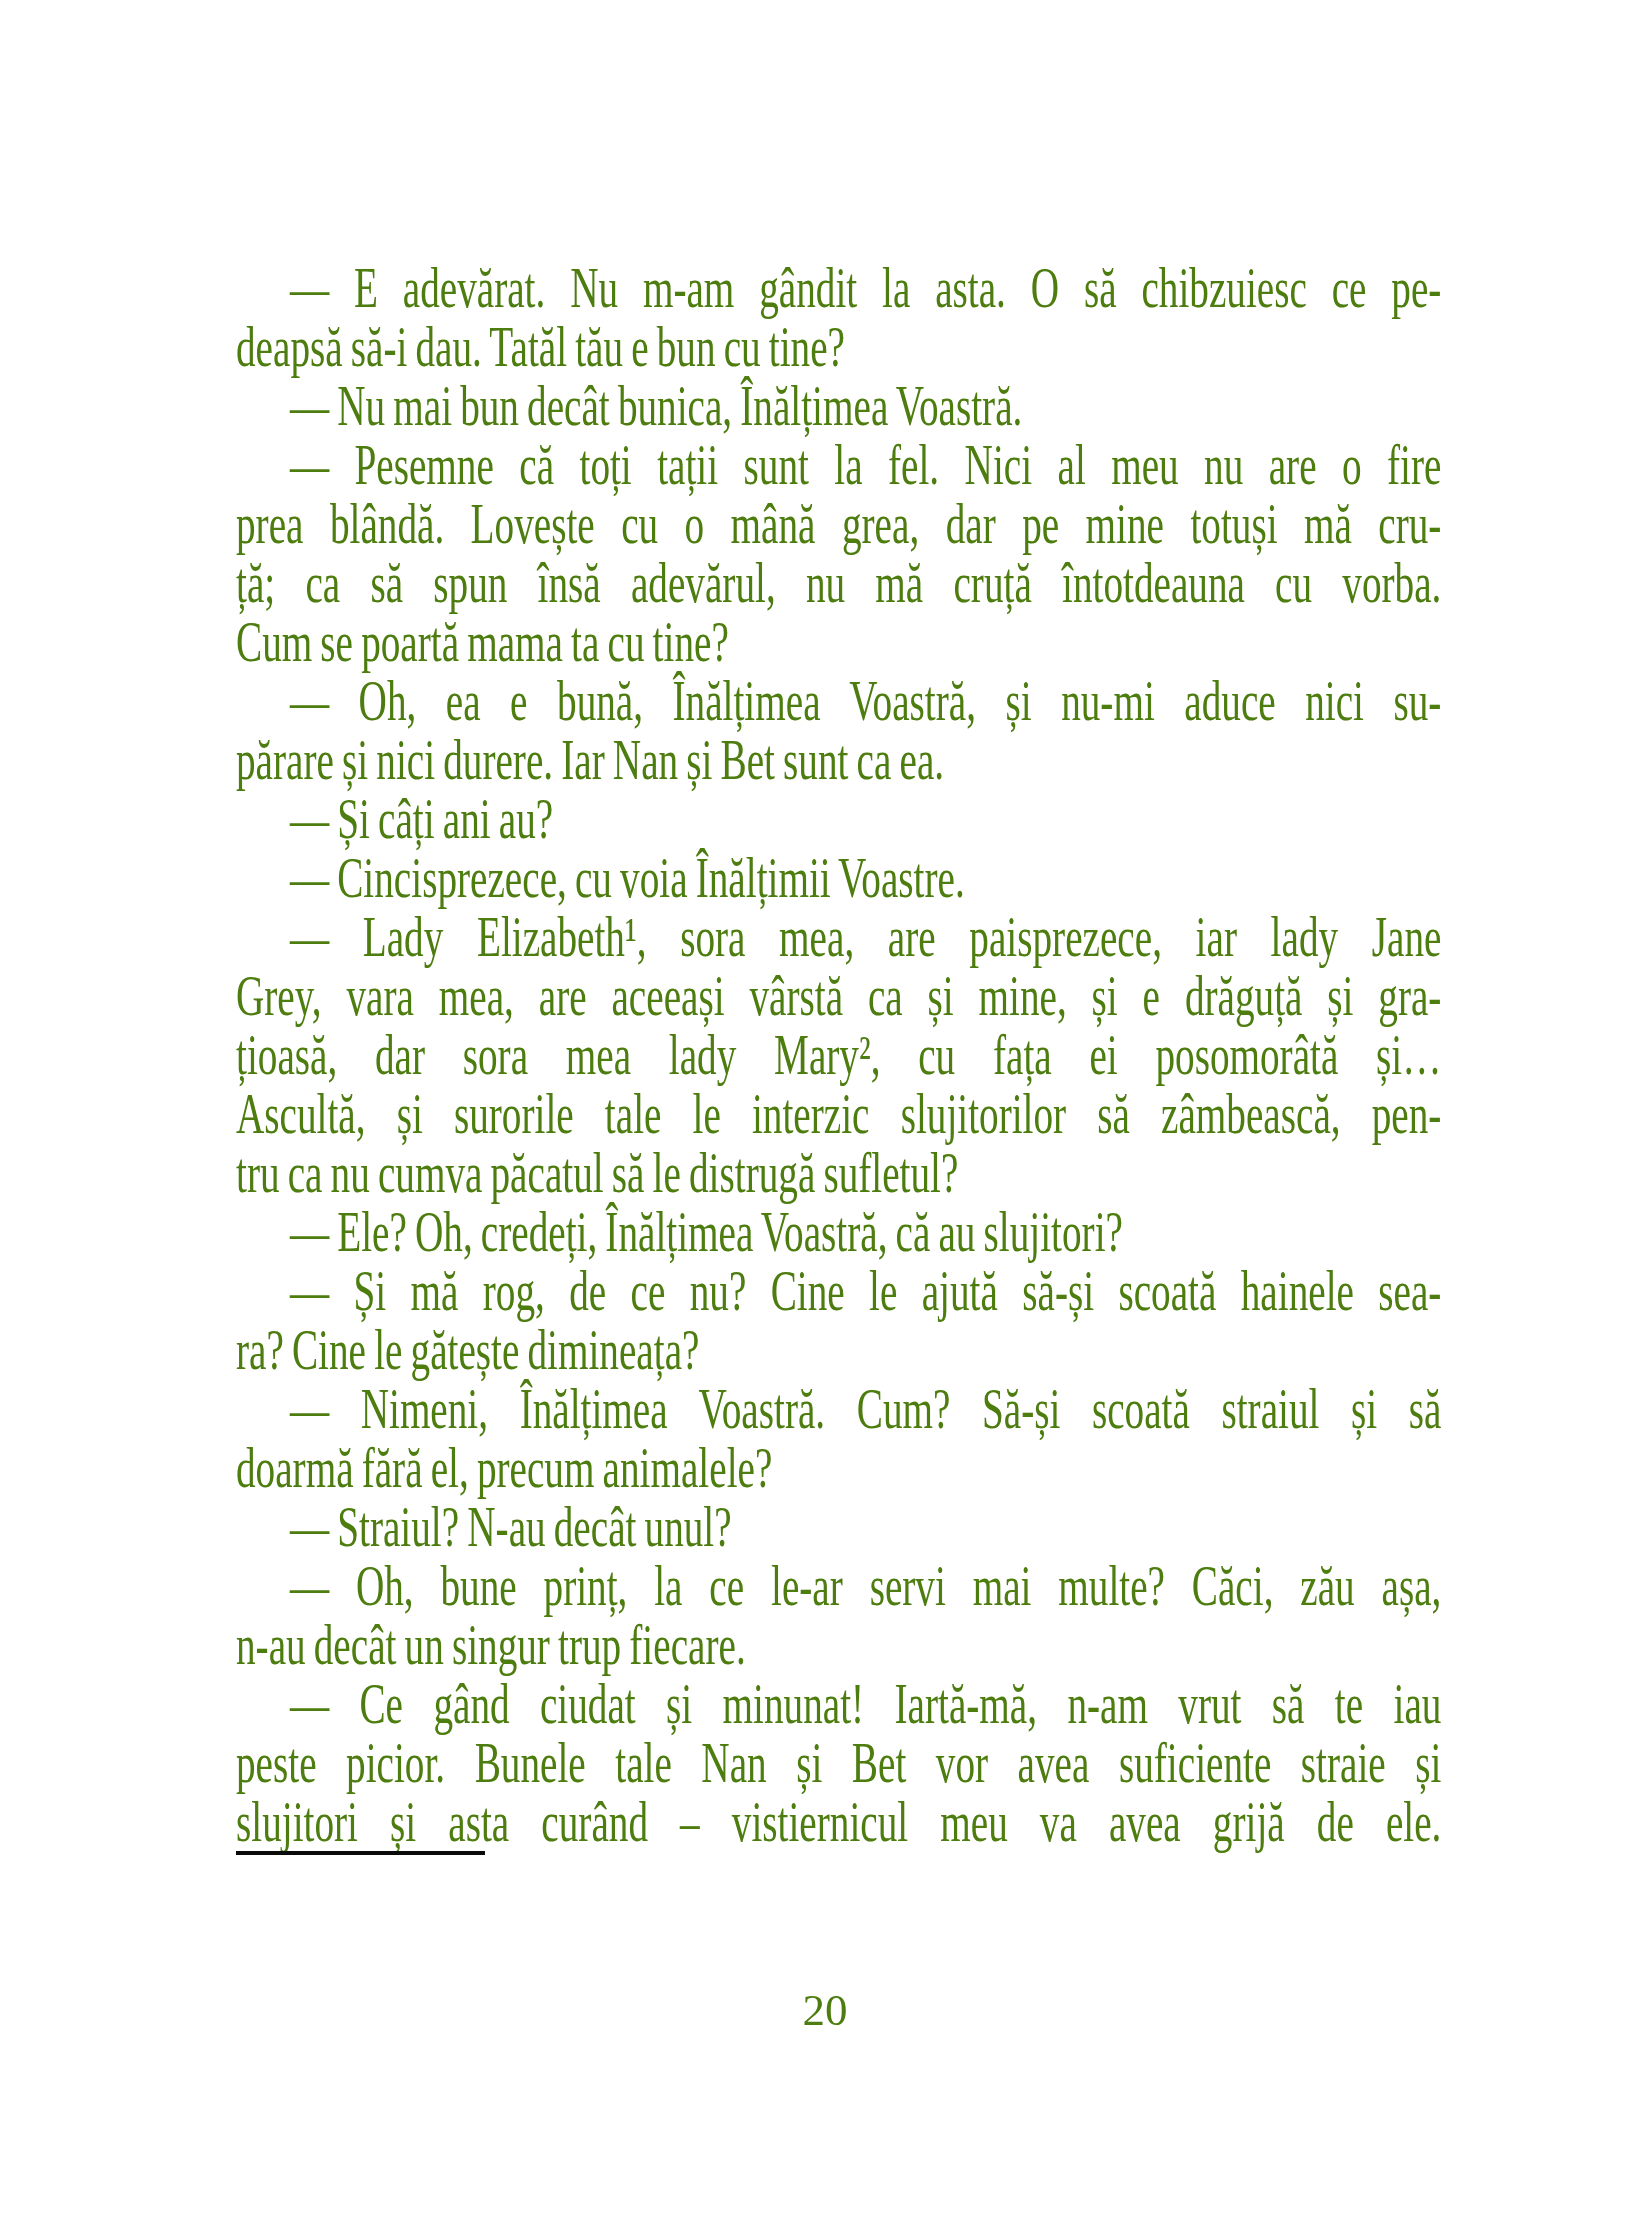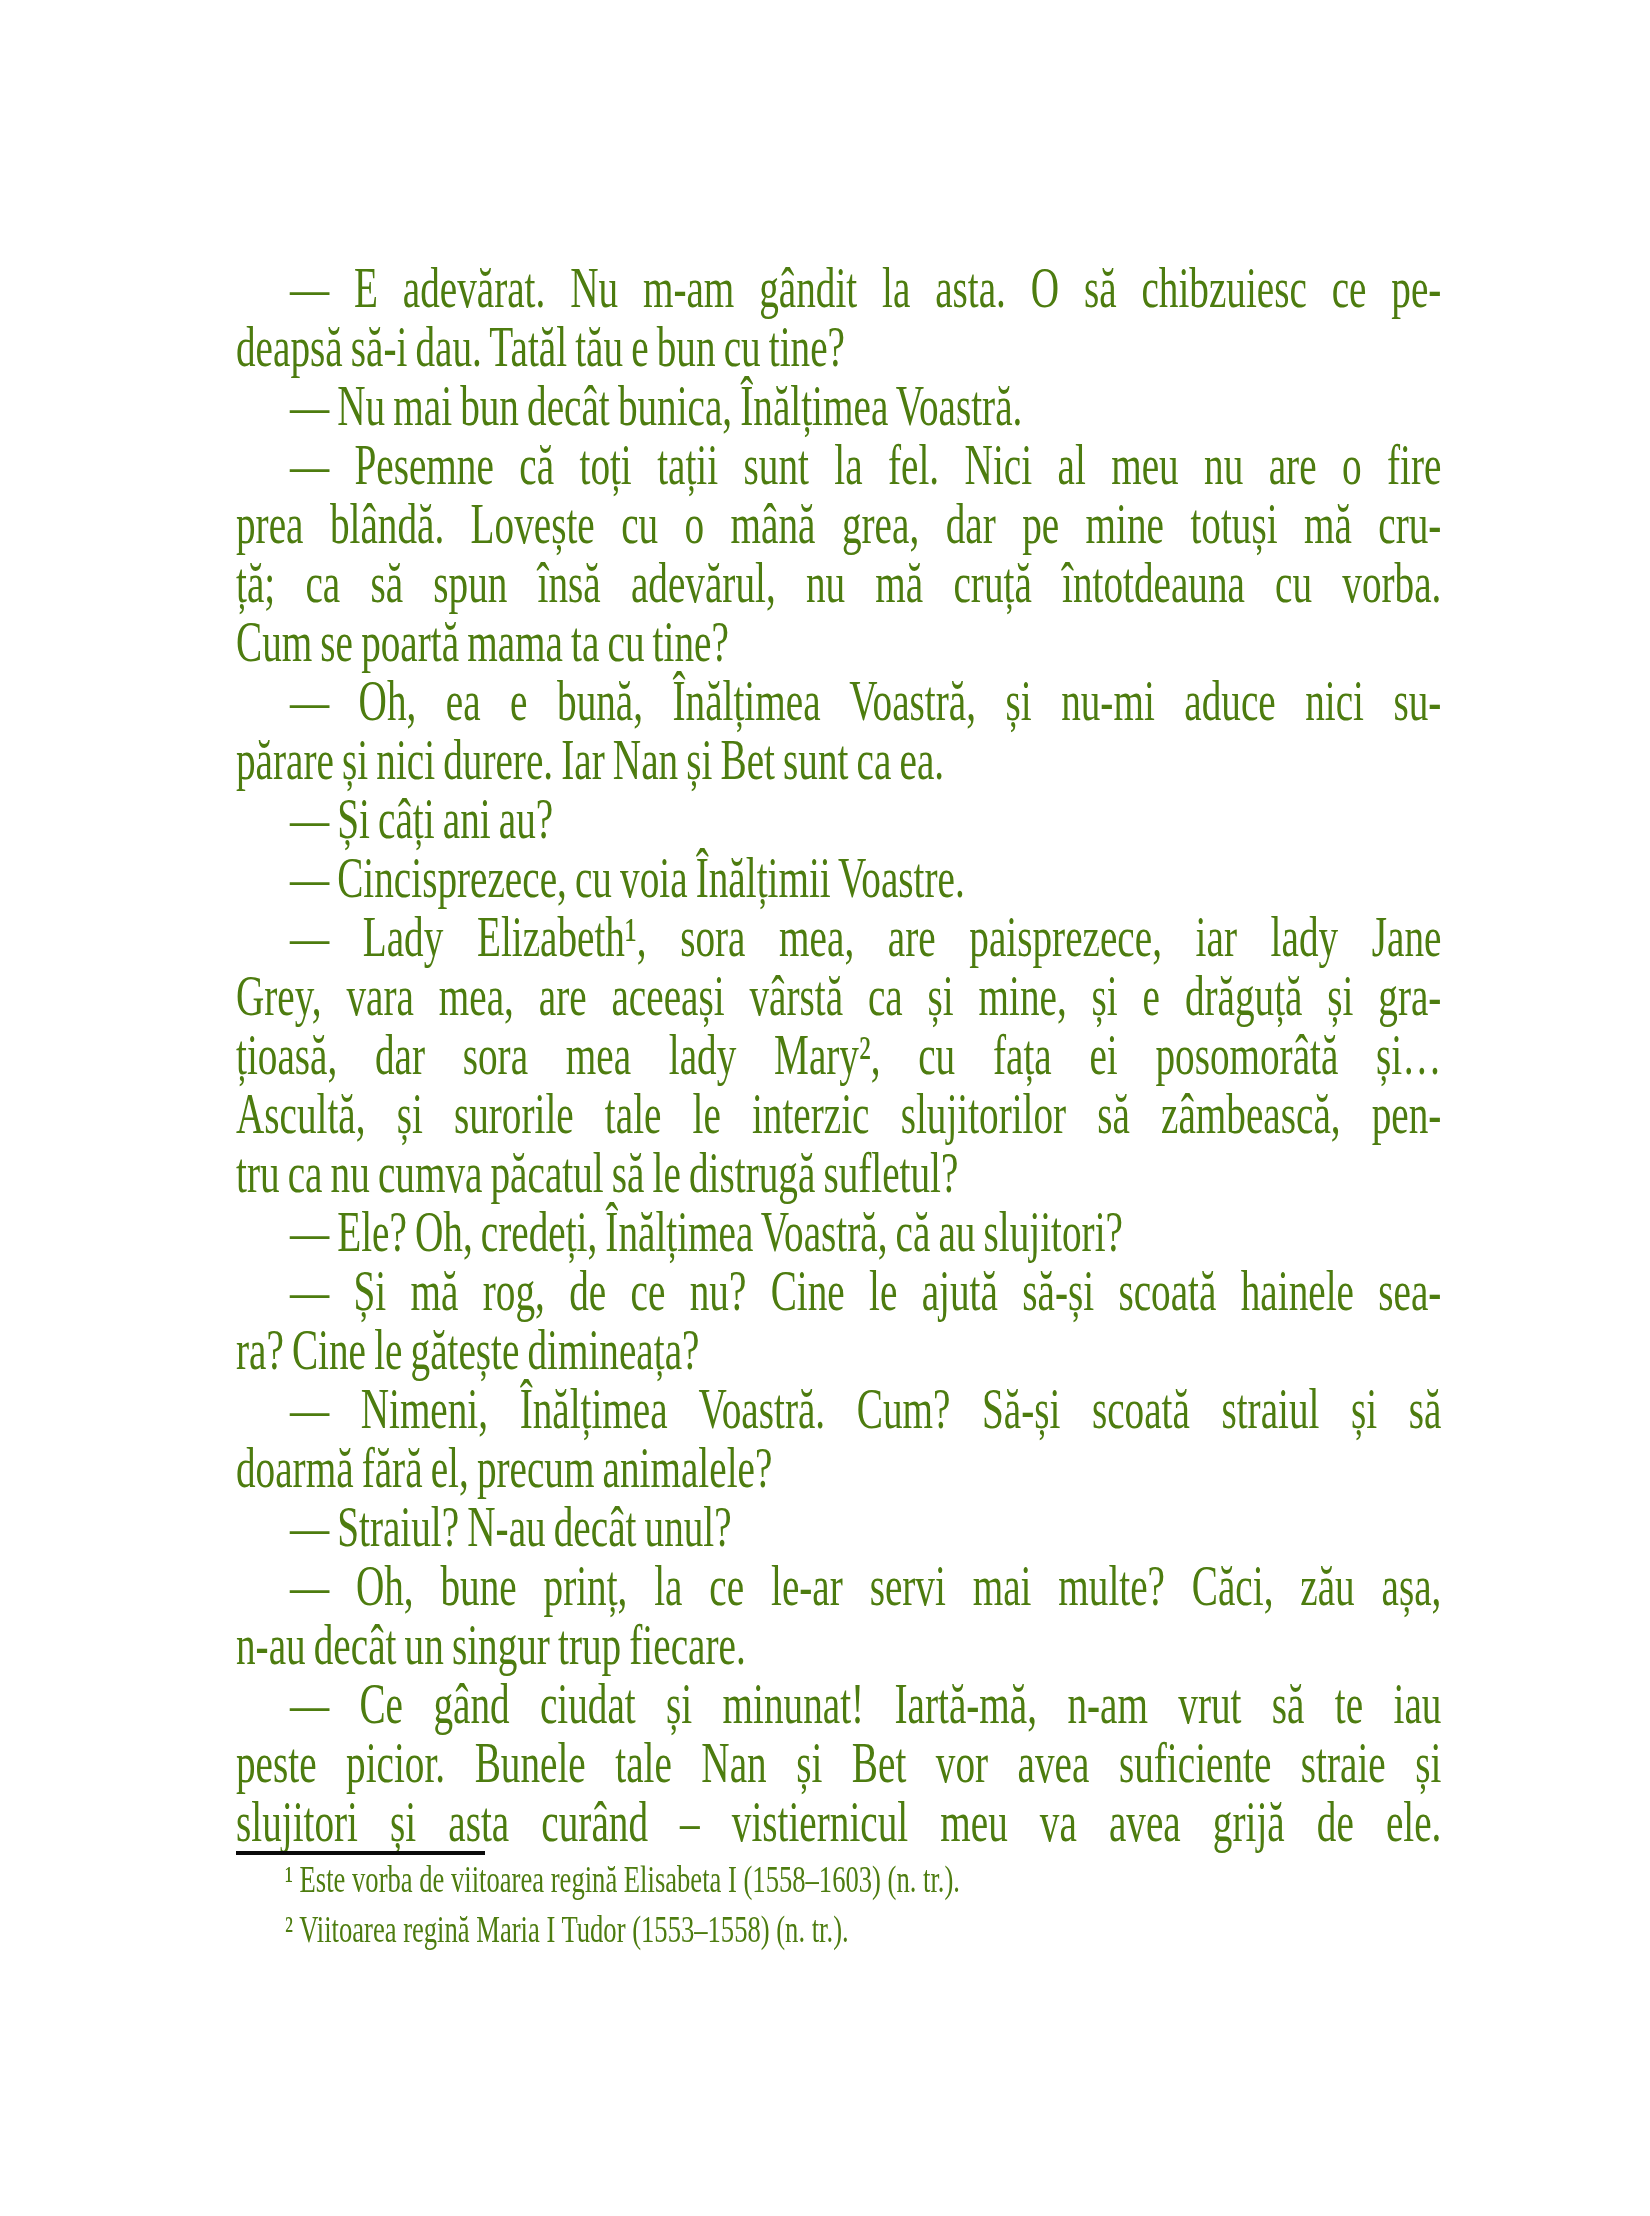--- a/index.html
+++ b/index.html
@@ -114,22 +114,17 @@
         <div class="line j ind">— Oh, bune prinț, la ce le-ar servi mai multe? Căci, zău așa,</div>
         <div class="line">n-au decât un singur trup fiecare.</div>
         <div class="line j ind">— Ce gând ciudat și minunat! Iartă-mă, n-am vrut să te iau</div>
         <div class="line j">peste picior. Bunele tale Nan și Bet vor avea suficiente straie și</div>
         <div class="line j">slujitori și asta curând – vistiernicul meu va avea grijă de ele.</div>
       </div>
   </div>
 
   <div class="footnote-rule"></div>
 
-  <div class="footnote-block-outer">
-    <div class="footnote-block-inner">
-        <div class="footnote-line">¹ Este vorba de viitoarea regină Elisabeta I (1558–1603) (n. tr.).</div>
-        <div class="footnote-line">² Viitoarea regină Maria I Tudor (1553–1558) (n. tr.).</div>
-      </div>
-  </div>
 
+  <div class="page-number">20</div>
 
 </div>
 
 
 </body></html>

